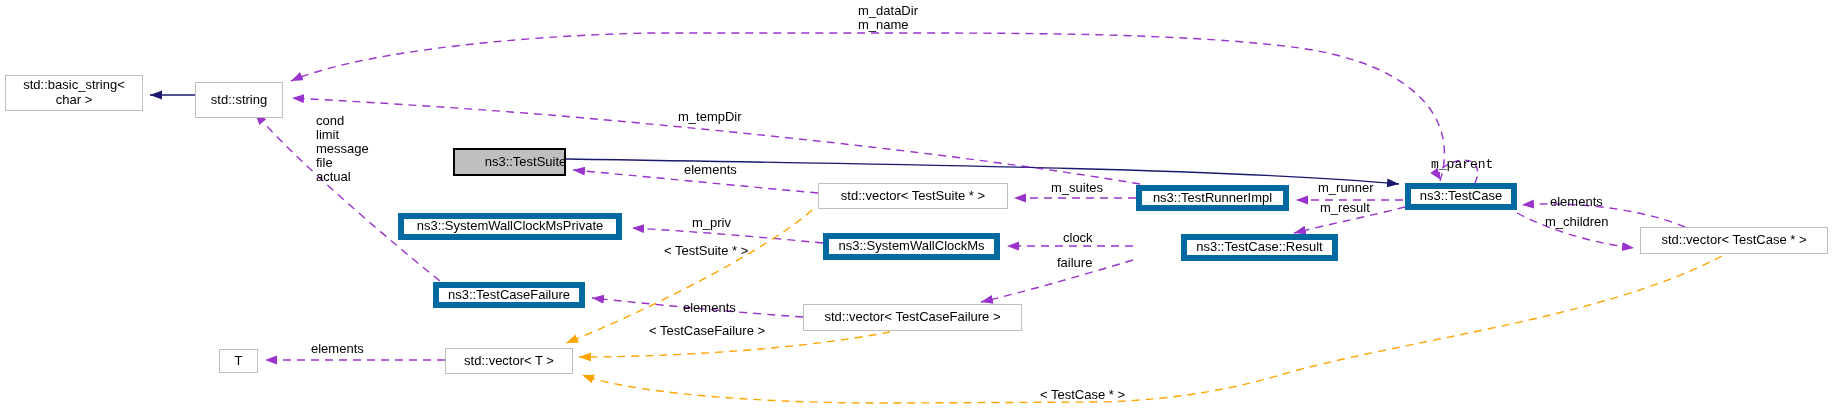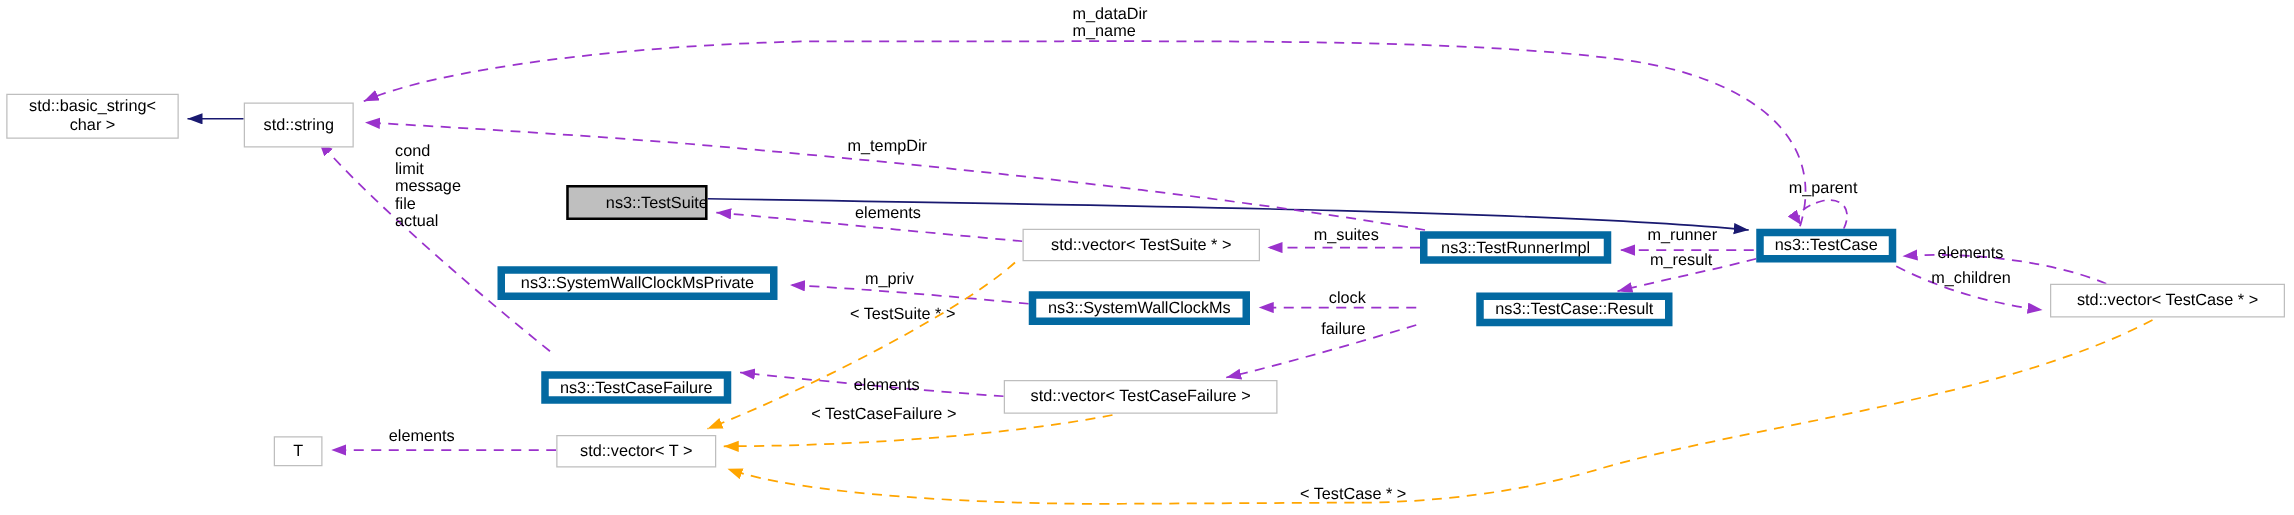--- a/index.html
+++ b/index.html
@@ -82,43 +82,43 @@
   <div class="node" style="left:5px;top:75px;width:138px;height:36px;">std::basic_string&lt;
 char &gt;</div>
   <div class="node" style="left:195px;top:82px;width:88px;height:36px;">std::string</div>
   <div class="node focus" style="left:453px;top:148px;width:113px;height:28px;padding-left:32px;">ns3::TestSuite</div>
   <div class="node" style="left:818px;top:183px;width:190px;height:26px;">std::vector&lt; TestSuite * &gt;</div>
   <div class="node ns3" style="left:1136px;top:185px;width:153px;height:26px;">ns3::TestRunnerImpl</div>
   <div class="node ns3" style="left:1405px;top:183px;width:112px;height:27px;">ns3::TestCase</div>
   <div class="node ns3" style="left:398px;top:213px;width:224px;height:27px;">ns3::SystemWallClockMsPrivate</div>
   <div class="node ns3" style="left:823px;top:233px;width:177px;height:27px;">ns3::SystemWallClockMs</div>
   <div class="node ns3" style="left:1133px;top:234px;width:157px;height:27px;margin-left:48px;">ns3::TestCase::Result</div>
-  <div class="node ns3" style="left:433px;top:282px;width:152px;height:26px;margin-top:15px;">ns3::TestCaseFailure</div>
+  <div class="node ns3" style="left:433px;top:282px;width:152px;height:26px;">ns3::TestCaseFailure</div>
   <div class="node" style="left:803px;top:304px;width:219px;height:27px;">std::vector&lt; TestCaseFailure &gt;</div>
   <div class="node" style="left:219px;top:349px;width:39px;height:24px;">T</div>
   <div class="node" style="left:1640px;top:227px;width:188px;height:27px;">std::vector&lt; TestCase * &gt;</div>
   <div class="node" style="left:445px;top:348px;width:128px;height:26px;">std::vector&lt; T &gt;</div>
 
   <div class="elabel" style="left:858px;top:4px;width:100px;">m_dataDir
 m_name</div>
   <div class="elabel" style="left:678px;top:110px;">m_tempDir</div>
   <div class="elabel" style="left:316px;top:114px;width:62px;">cond
 limit
 message
 file
 actual</div>
   <div class="elabel" style="left:684px;top:163px;">elements</div>
   <div class="elabel" style="left:1051px;top:181px;">m_suites</div>
   <div class="elabel" style="left:1318px;top:181px;">m_runner</div>
   <div class="elabel" style="left:1320px;top:201px;">m_result</div>
-  <div class="elabel" style="left:1431px;top:143px;">m_parent</div>
+  <div class="elabel" style="left:1431px;top:158px;font-family:Liberation Mono, monospace;">m_parent</div>
   <div class="elabel" style="left:1550px;top:195px;">elements</div>
   <div class="elabel" style="left:1545px;top:215px;">m_children</div>
   <div class="elabel" style="left:692px;top:216px;">m_priv</div>
-  <div class="elabel" style="left:664px;top:244px;margin-left:16px;">&lt; TestSuite * &gt;</div>
+  <div class="elabel" style="left:664px;top:244px;">&lt; TestSuite * &gt;</div>
   <div class="elabel" style="left:1063px;top:231px;">clock</div>
   <div class="elabel" style="left:1057px;top:256px;">failure</div>
   <div class="elabel" style="left:683px;top:301px;">elements</div>
   <div class="elabel" style="left:649px;top:324px;">&lt; TestCaseFailure &gt;</div>
   <div class="elabel" style="left:311px;top:342px;">elements</div>
   <div class="elabel" style="left:1040px;top:388px;">&lt; TestCase * &gt;</div>
 
 </div>
 
 </body></html>

